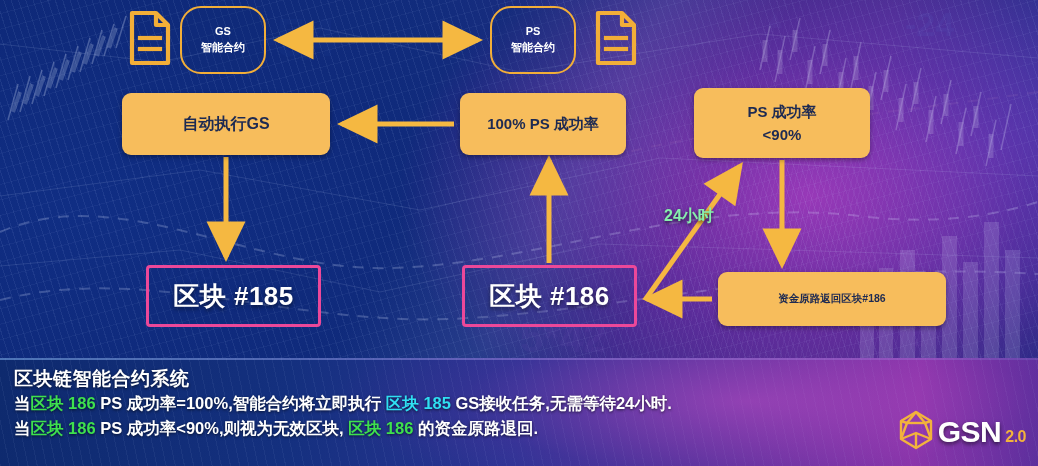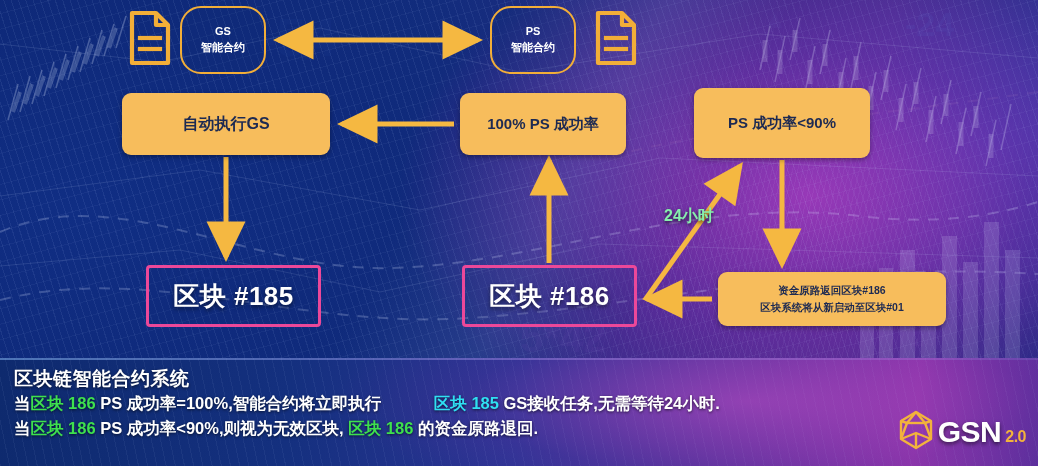--- a/index.html
+++ b/index.html
@@ -62,21 +62,21 @@
     color:#ffffff;font-size:19px;font-weight:bold;letter-spacing:.5px;
     text-shadow:0 1px 3px rgba(0,0,0,.65);
     line-height:1.25;
   }
   .cap-line{
     color:#ffffff;font-size:16.5px;font-weight:bold;line-height:1.55;
     text-shadow:0 1px 3px rgba(0,0,0,.65);
     white-space:nowrap;
   }
   .cap-green{color:#3ee04e;}
-  .cap-cyan{color:#2fdff2;margin-left:48px;}
+  .cap-cyan{color:#2fdff2;}
 
   
   .logo{
     position:absolute;right:12px;bottom:12px;
     display:flex;align-items:center;gap:3px;
   }
   .logo-text{
     font-size:30px;font-weight:bold;color:#ffffff;letter-spacing:-0.5px;
     text-shadow:0 2px 4px rgba(0,0,0,.6);line-height:1;
   }
@@ -121,21 +121,21 @@
     font-size:26px;font-weight:bold;color:#ffffff;
     text-shadow:0 2px 4px rgba(0,0,0,.55);
     letter-spacing:.5px;
   }
 
   
   #box-gs-contract   {left:180px; top:6px;   width:86px;  height:68px;}
   #box-ps-contract   {left:490px; top:6px;   width:86px;  height:68px;}
   #box-auto-exec     {left:122px; top:93px;  width:208px; height:62px; font-size:16px;}
   #box-ps-100        {left:460px; top:93px;  width:166px; height:62px; font-size:15px;}
-  #box-ps-low        {left:694px; top:88px;  width:176px; height:70px; font-size:15px; flex-direction:row; line-height:1.55;}
+  #box-ps-low        {left:694px; top:88px;  width:176px; height:70px; font-size:15px; flex-direction:column; line-height:1.55;}
   #box-refund        {left:718px; top:272px; width:228px; height:54px; font-size:10.5px; flex-direction:column; line-height:1.65;}
   #box-block185      {left:146px; top:265px; width:175px; height:62px;}
   #box-block186      {left:462px; top:265px; width:175px; height:62px;}
 
   
   .doc-icon{position:absolute;}
   #doc-left{left:128px;top:10px;}
   #doc-right{left:594px;top:10px;}
 
   
@@ -327,21 +327,20 @@
     <span>100% PS 成功率</span>
   </div>
 
   <div class="box box-solid" id="box-ps-low">
     <span>PS 成功率</span>
     <span>&lt;90%</span>
   </div>
 
   <div class="box box-solid" id="box-refund">
     <span>资金原路返回区块#186</span>
-    <span>区块系统将从新启动至区块#01</span>
   </div>
 
   <div class="box box-outline" id="box-block185">
     <span class="blocklabel">区块 #185</span>
   </div>
 
   <div class="box box-outline" id="box-block186">
     <span class="blocklabel">区块 #186</span>
   </div>
 

